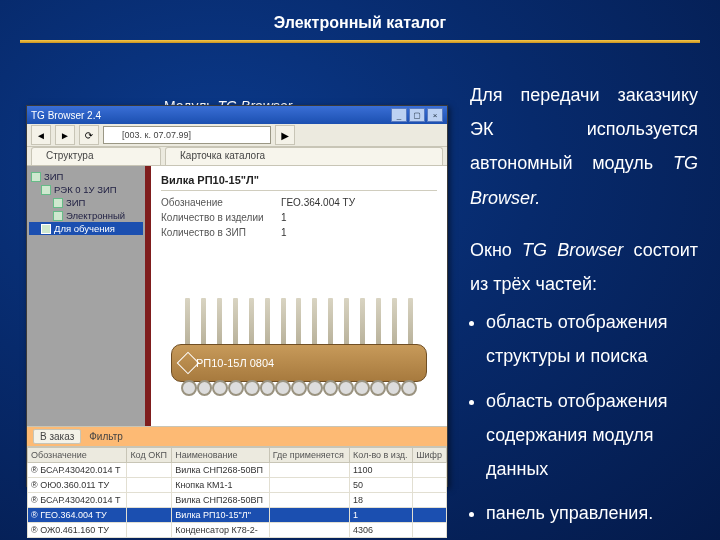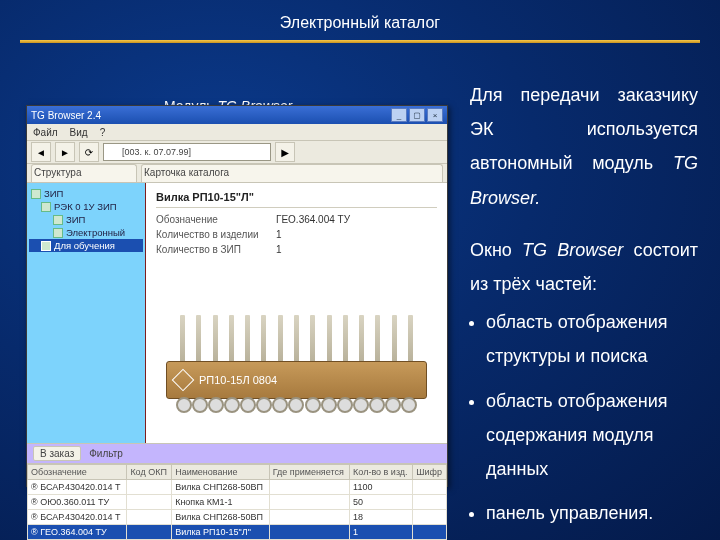--- a/index.html
+++ b/index.html
@@ -2,21 +2,21 @@
 <html><head>
 <meta charset="utf-8">
 <style>
   html,body{margin:0;padding:0}
   body{
     width:720px;height:540px;
     background:radial-gradient(ellipse at 30% 30%,#0b3a8c 0%,#072a6c 45%,#041a4a 100%);
     font-family:Arial,Helvetica,sans-serif;color:#fff;overflow:hidden;
     position:relative;box-sizing:border-box;
   }
-  .title{position:absolute;top:14px;left:0;right:0;text-align:center;font-size:16px;font-weight:normal}
+  .title{position:absolute;top:14px;left:0;right:0;text-align:center;font-size:16px;font-weight:bold}
   .rule{position:absolute;top:40px;left:20px;right:20px;height:3px;
     background:linear-gradient(#f7c84a,#c99220)}
   .caption{position:absolute;top:98px;left:164px;font-size:14px}
   .caption .it{font-style:italic}
   .right{position:absolute;top:78px;left:470px;width:228px;font-size:18px;line-height:1.9}
   .right p{margin:0 0 18px 0;text-align:justify}
   .right .it{font-style:italic}
   .right ul{margin:4px 0 0 0;padding-left:16px}
   .right li{margin-bottom:10px;text-align:left}
   .right .lead{margin-bottom:4px}
@@ -31,52 +31,52 @@
     font-size:8px;display:flex;align-items:center;justify-content:center;color:#234}
   .menu{height:16px;background:#eceadf;display:flex;align-items:center;gap:12px;
     padding:0 6px;color:#333;border-bottom:1px solid #c8c5b6}
   .tool{height:22px;background:#eceadf;display:flex;align-items:center;gap:4px;
     padding:0 4px;border-bottom:1px solid #c8c5b6}
   .tbtn{width:18px;height:18px;border:1px solid #c8c5b6;background:#f4f2e8;
     display:flex;align-items:center;justify-content:center;font-size:10px}
   .addrbox{flex:1;max-width:130px;height:16px;border:1px solid #9a9785;background:#fff;
     font-size:9px;display:flex;align-items:center;padding:0 18px;color:#444}
   .tabrow{height:18px;background:#eceadf;display:flex;border-bottom:1px solid #c8c5b6}
-  .tab{padding:2px 2px;border:1px solid #c8c5b6;border-bottom:none;background:#f7f5ec;
+  .tab{padding:2px 14px;border:1px solid #c8c5b6;border-bottom:none;background:#f7f5ec;
     border-radius:3px 3px 0 0;margin-left:4px;font-size:10px;color:#444}
   .body{display:flex;height:260px}
-  .side{width:118px;border-right:1px solid #7f1d1d;background:#7dd3fc;color:#224;overflow:hidden}
+  .side{width:118px;border-right:6px solid #7f1d1d;background:#a3a3a3;color:#224;overflow:hidden}
   .tree{padding:4px 2px}
   .tree .nd{display:flex;align-items:center;gap:3px;padding:1px 2px;font-size:9.5px;color:#224}
   .tree .nd .sq{width:8px;height:8px;border:1px solid #6b8;background:#cfe8cf}
   .tree .ind1{padding-left:12px}
   .tree .ind2{padding-left:24px}
   .tree .sel{background:#1b4fb0;color:#fff}
   .tree .sel .sq{border-color:#fff}
   .card{flex:1;background:#fff;display:flex;flex-direction:column}
   .card .inner{flex:1;padding:8px 10px;position:relative}
   .kv{font-size:10px;color:#333;margin-bottom:4px}
   .kv .k{display:inline-block;width:120px;color:#555}
   .ktitle{font-weight:bold;font-size:11px;margin-bottom:6px;color:#222;
     border-bottom:1px solid #d0cdbe;padding-bottom:4px}
   
   .conn{position:absolute;left:20px;right:20px;bottom:18px;height:110px}
   .pins{position:absolute;top:0;left:14px;right:14px;height:48px;display:flex;
     justify-content:space-between}
   .pin{width:5px;background:linear-gradient(#d9d4c2,#b8b19a);height:48px;border-radius:1px}
   .bodyc{position:absolute;top:46px;left:0;right:0;height:36px;
-    background:linear-gradient(#c79a5a,#a77a3e);border:1px solid #6f4e24;border-radius:3px;
-    color:#fff;font-size:11px;display:flex;align-items:center;gap:8px;padding:0 8px}
+    background:linear-gradient(#c79a5a,#a77a3e);border:1px solid #6f4e24;border-radius:10px;
+    color:#fff;font-size:11px;display:flex;align-items:center;gap:0;padding:0 8px}
   .bodyc .rom{width:14px;height:14px;transform:rotate(45deg);border:1.5px solid #fff}
   .rings{position:absolute;top:82px;left:10px;right:10px;height:24px;display:flex;
     justify-content:space-between}
   .ring{width:12px;height:12px;border:2px solid #9a9380;border-radius:50%;background:#ddd}
   
   .tblwrap{border-top:1px solid #c8c5b6;background:#fff}
-  .tblhd{display:flex;align-items:center;gap:8px;background:#c4b5fd;
+  .tblhd{display:flex;align-items:center;gap:8px;background:#fdba74;
     padding:2px 6px;border-bottom:1px solid #c8c5b6;font-size:10px;color:#444}
   .tblhd .btn{border:1px solid #c8c5b6;background:#f4f2e8;padding:1px 6px;border-radius:2px}
   table{width:100%;border-collapse:collapse;font-size:9px;color:#333}
   th{background:#eceadf;border:1px solid #c8c5b6;padding:2px 3px;text-align:left;font-weight:normal;color:#555}
   td{border:1px solid #e2dfd2;padding:2px 3px}
   tr.hl td{background:#1b4fb0;color:#fff}
 </style>
 </head>
 <body>
 
@@ -103,25 +103,20 @@
 
 <div class="shot">
   <div class="tbar">
     <span>TG Browser 2.4</span>
     <div class="xbtns">
       <div class="xb">_</div>
       <div class="xb">▢</div>
       <div class="xb">×</div>
     </div>
   </div>
-  <div class="menu">
-    <span>Файл</span>
-    <span>Вид</span>
-    <span>?</span>
-  </div>
   <div class="tool">
     <div class="tbtn">◄</div>
     <div class="tbtn">►</div>
     <div class="tbtn">⟳</div>
     <div class="addrbox">[003. к. 07.07.99]</div>
     <div class="tbtn">▶</div>
   </div>
   <div class="tabrow">
     <div class="tab" style="width:100px">Структура</div>
     <div class="tab" style="flex:1;margin-right:4px">Карточка каталога</div>

